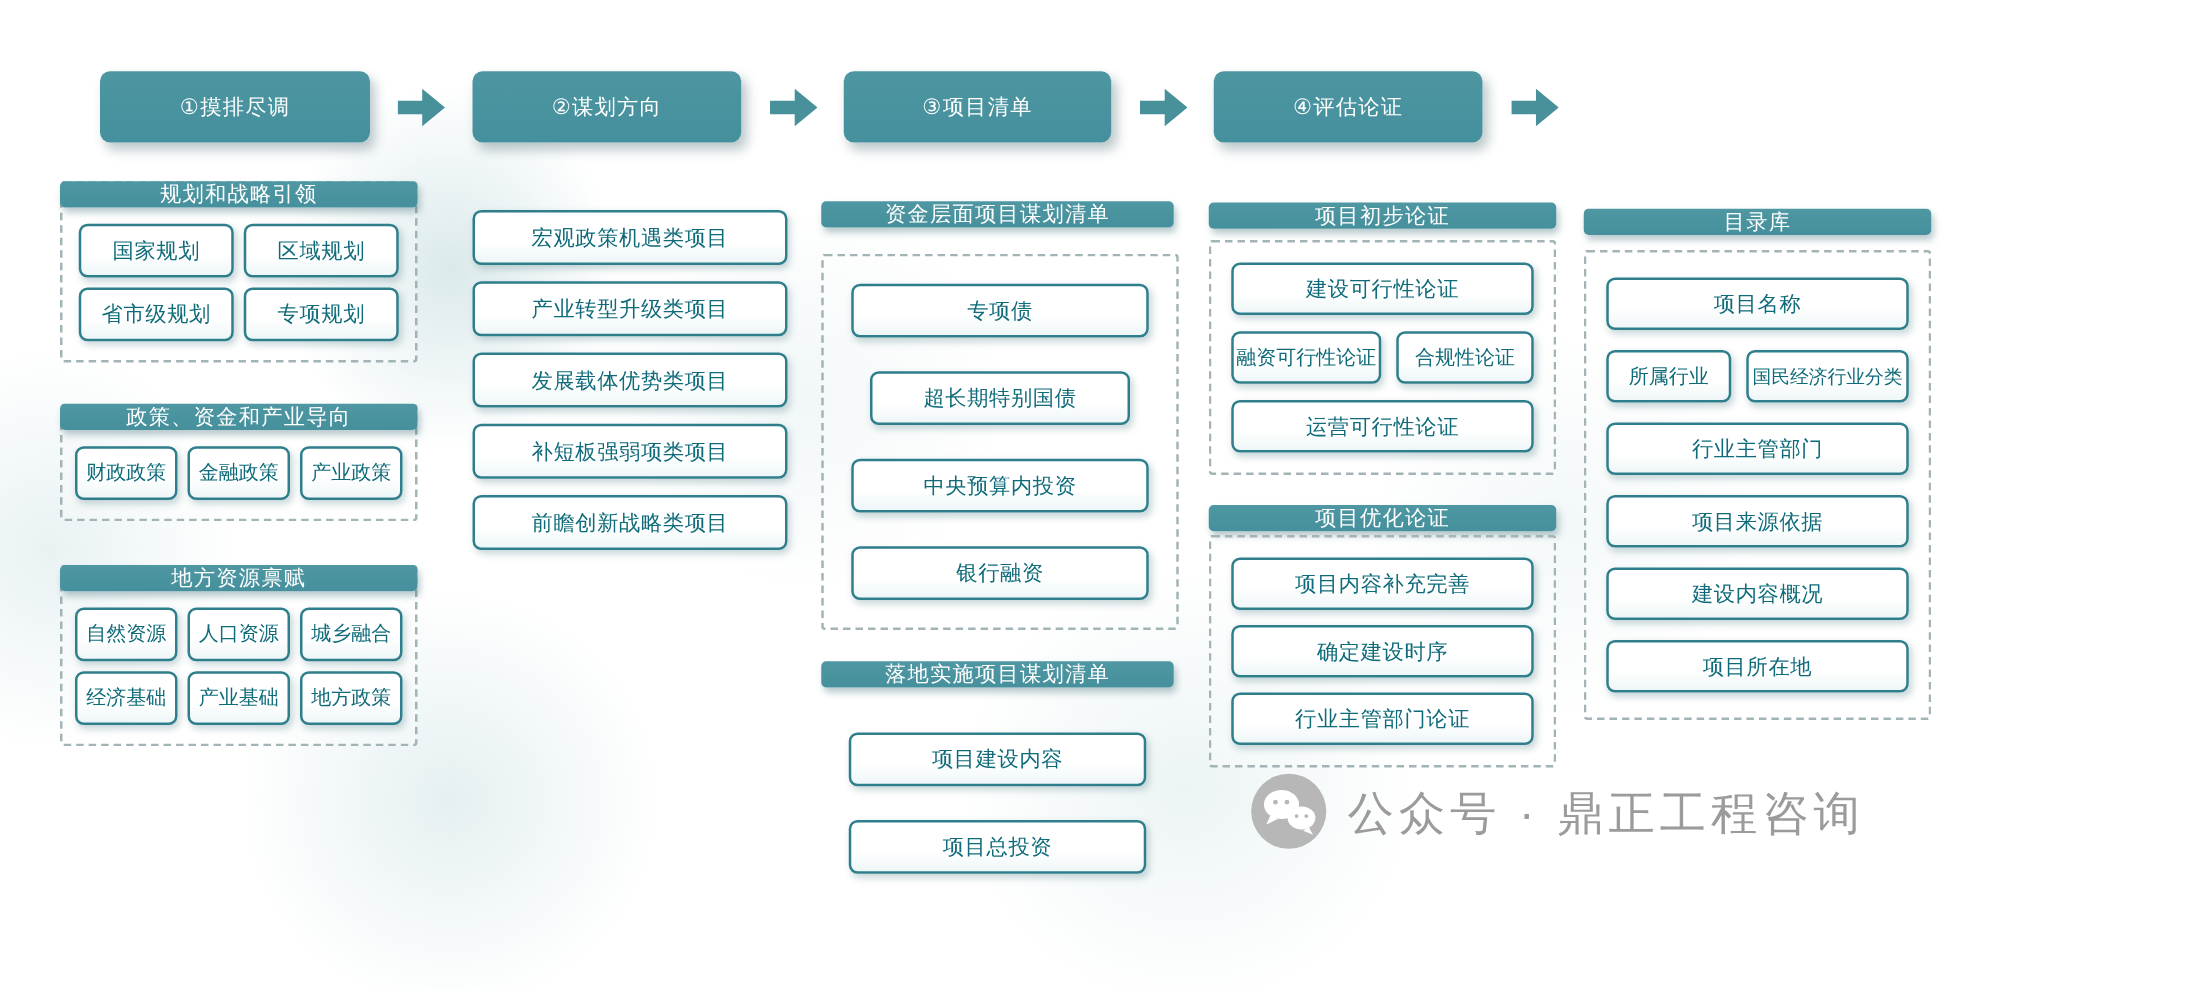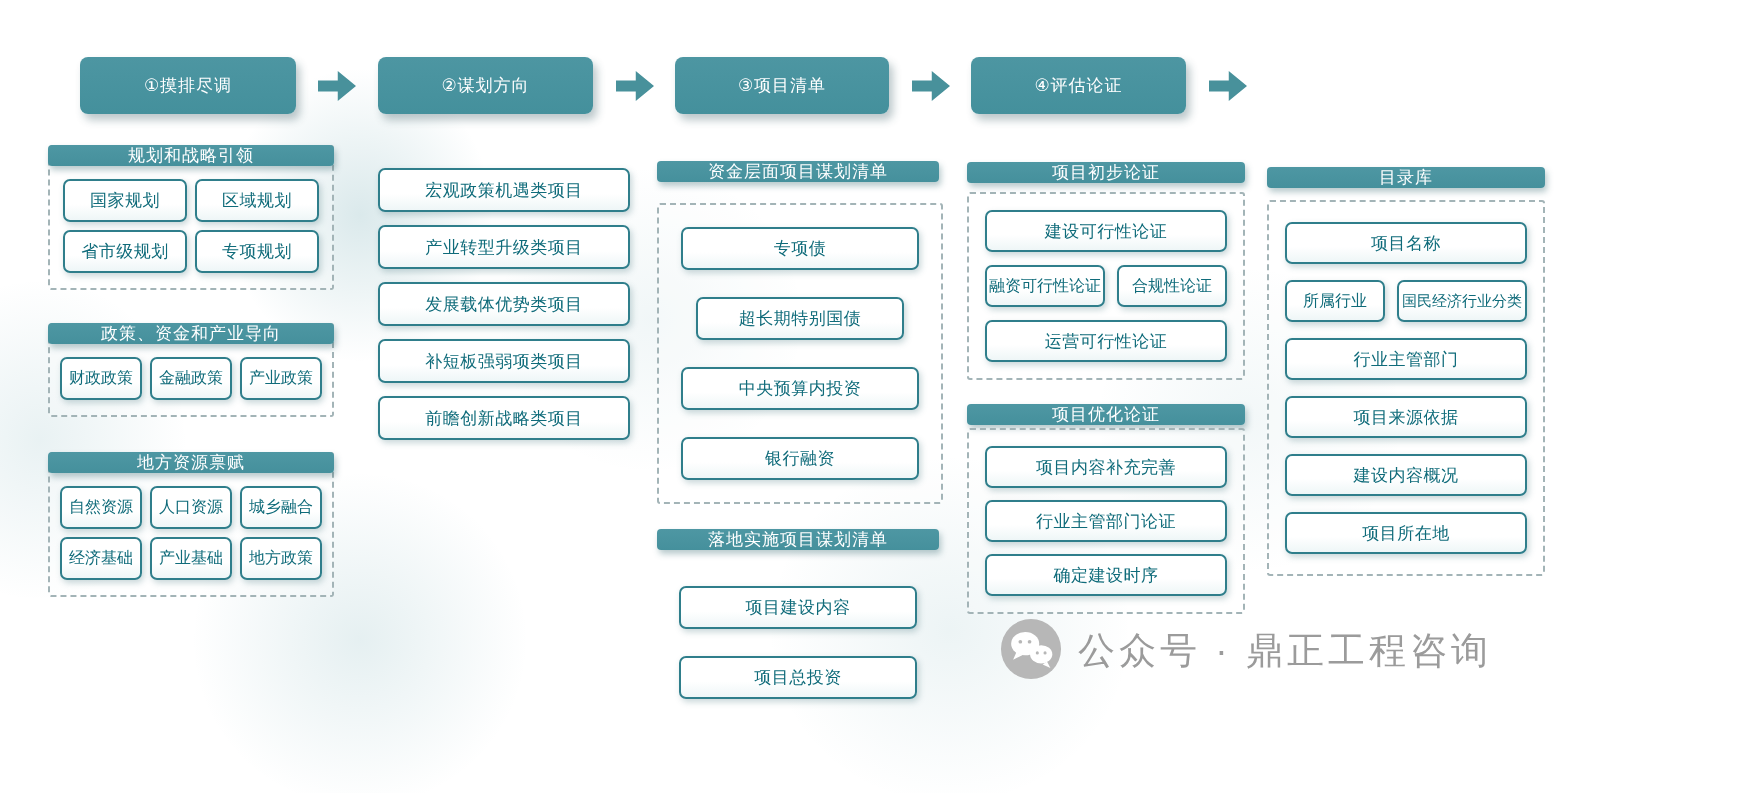--- a/index.html
+++ b/index.html
@@ -135,22 +135,22 @@
     <div class="row">
       <div class="wbox mid" style="width:120px;height:42px">融资可行性论证</div>
       <div class="wbox mid flex1" style="height:42px">合规性论证</div>
     </div>
     <div class="wbox" style="width:100%;height:42px">运营可行性论证</div>
   </div>
 
   <div class="bar abs" style="left:967px;top:388px;width:278px;">项目优化论证</div>
   <div class="dashed vlist" style="left:967px;top:428px;width:278px;padding:16px;gap:12px;box-sizing:border-box;">
     <div class="wbox" style="width:100%;height:42px">项目内容补充完善</div>
+    <div class="wbox" style="width:100%;height:42px">确定建设时序</div>
     <div class="wbox" style="width:100%;height:42px">行业主管部门论证</div>
-    <div class="wbox" style="width:100%;height:42px">确定建设时序</div>
   </div>
 
   <div class="bar abs" style="left:1267px;top:151px;width:278px;">目录库</div>
   <div class="dashed vlist" style="left:1267px;top:200px;width:278px;padding:20px 16px;gap:16px;box-sizing:border-box;">
     <div class="wbox" style="width:100%;height:42px">项目名称</div>
     <div class="row">
       <div class="wbox mid" style="width:100px;height:42px">所属行业</div>
       <div class="wbox small flex1" style="height:42px">国民经济行业分类</div>
     </div>
     <div class="wbox" style="width:100%;height:42px">行业主管部门</div>

